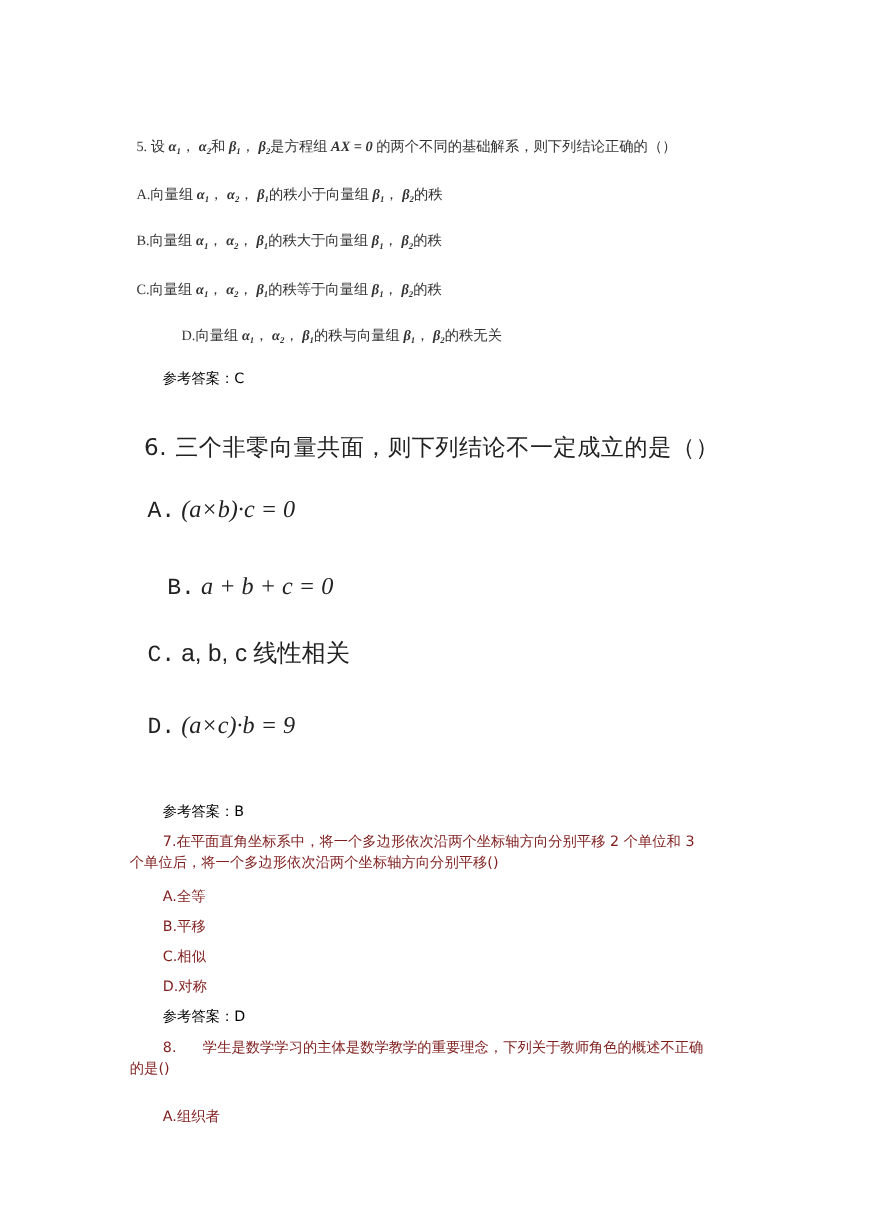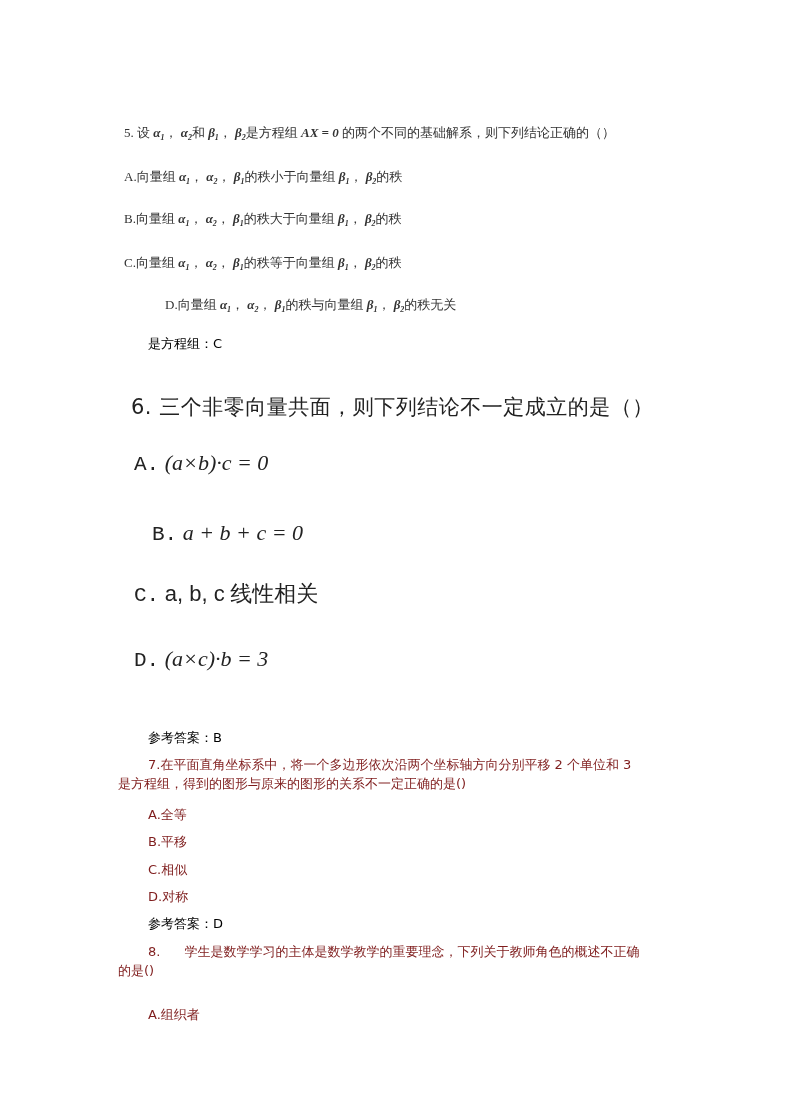--- a/index.html
+++ b/index.html
@@ -53,21 +53,21 @@
   <i>α<sub>1</sub></i>， <i>α<sub>2</sub></i>， <i>β<sub>1</sub></i><span>的秩等于向量组</span>
   <i>β<sub>1</sub></i>， <i>β<sub>2</sub></i><span>的秩</span>
 </div>
 
 <div class="abs q5" style="left:124px;top:296px;margin-left:41px;">
   <span>D.</span><span>向量组</span>
   <i>α<sub>1</sub></i>， <i>α<sub>2</sub></i>， <i>β<sub>1</sub></i><span>的秩与向量组</span>
   <i>β<sub>1</sub></i>， <i>β<sub>2</sub></i><span>的秩无关</span>
 </div>
 
-<div class="abs ans" style="left:148px;top:335px;">是方程组：C</div>
+<div class="abs ans" style="left:148px;top:335px;">参考答案：C</div>
 
 <div class="abs q6title" style="left:131px;top:393px;">6. 三个非零向量共面，则下列结论不一定成立的是（）</div>
 
 <div class="abs q6opt" style="left:134px;top:450px;">
   <span class="lbl">A.</span>
   <span style="font-style:italic;">(a×b)·c = 0</span>
 </div>
 
 <div class="abs q6opt" style="left:152px;top:520px;">
   <span class="lbl">B.</span>
@@ -75,27 +75,27 @@
 </div>
 
 <div class="abs q6opt" style="left:134px;top:579px;">
   <span class="lbl">C.</span>
   <span class="sans" style="font-size:22px;">a, b, c</span>
   <span class="cn">线性相关</span>
 </div>
 
 <div class="abs q6opt" style="left:134px;top:646px;">
   <span class="lbl">D.</span>
-  <span style="font-style:italic;">(a×c)·b = 3</span>
+  <span style="font-style:italic;">(a×c)·b = 9</span>
 </div>
 
 <div class="abs ans" style="left:148px;top:729px;">参考答案：B</div>
 
 <div class="abs body13" style="left:148px;top:756px;">7.在平面直角坐标系中，将一个多边形依次沿两个坐标轴方向分别平移 2 个单位和 3</div>
-<div class="abs body13" style="left:118px;top:775px;">是方程组，得到的图形与原来的图形的关系不一定正确的是()</div>
+<div class="abs body13" style="left:118px;top:775px;">个单位后，将一个多边形依次沿两个坐标轴方向分别平移()</div>
 
 <div class="abs body13" style="left:148px;top:806px;">A.全等</div>
 <div class="abs body13" style="left:148px;top:833px;">B.平移</div>
 <div class="abs body13" style="left:148px;top:861px;">C.相似</div>
 <div class="abs body13" style="left:148px;top:888px;">D.对称</div>
 <div class="abs ans" style="left:148px;top:915px;">参考答案：D</div>
 
 <div class="abs body13" style="left:148px;top:943px;">
   <span>8.</span><span style="display:inline-block;width:24px;"></span><span>学生是数学学习的主体是数学教学的重要理念，下列关于教师角色的概述不正确</span>
 </div>

